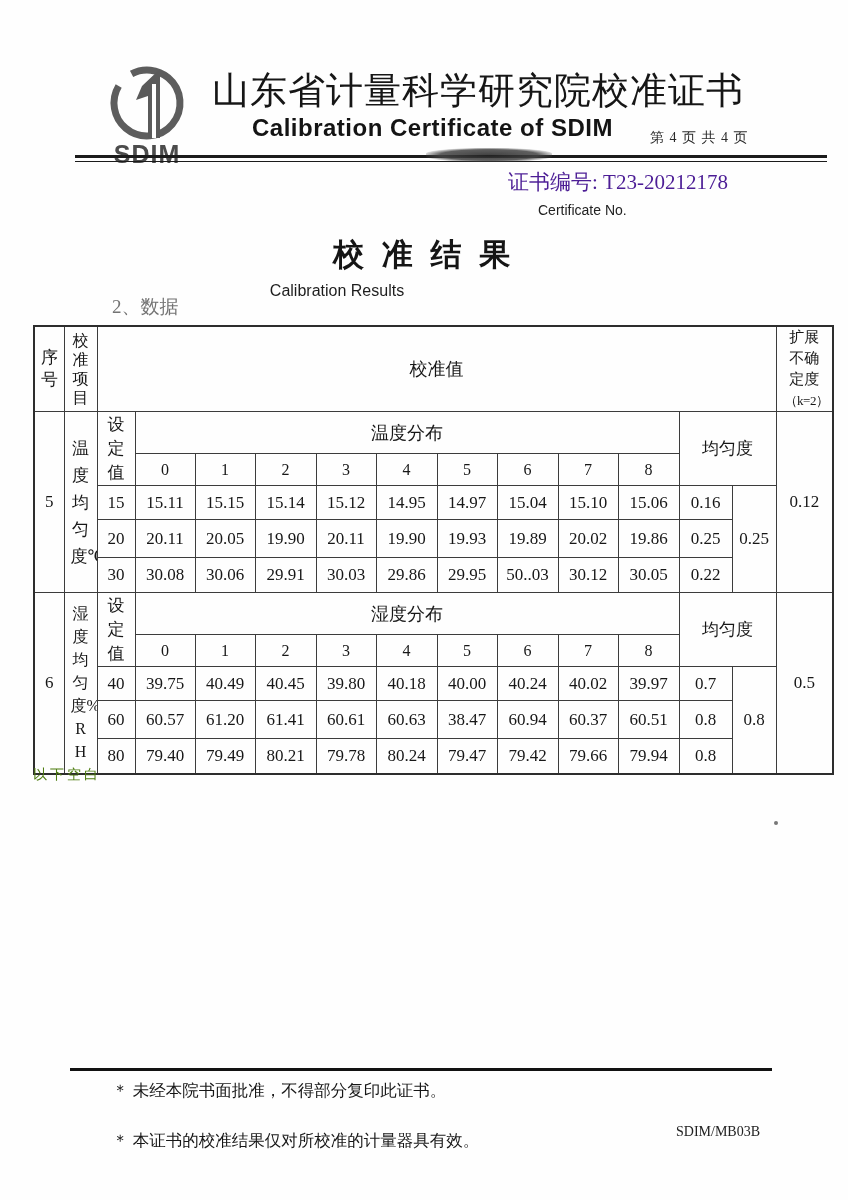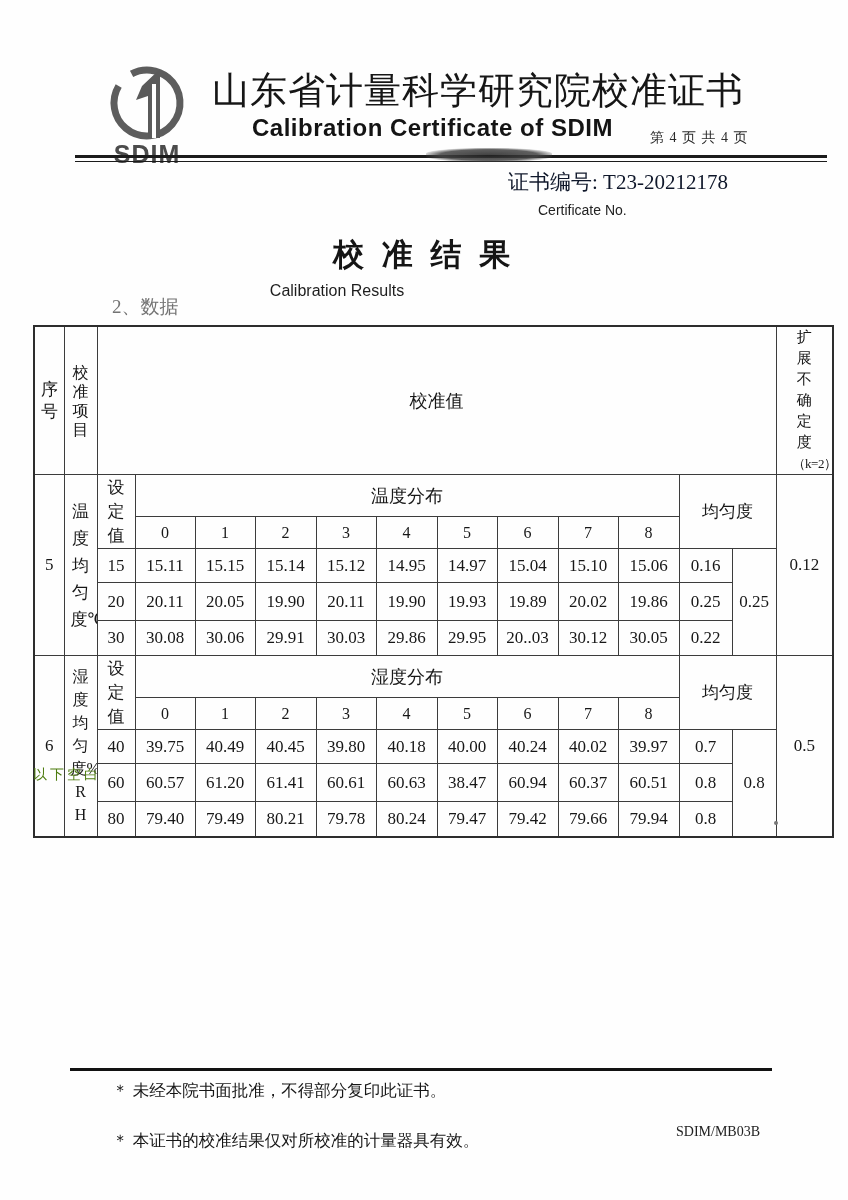--- a/index.html
+++ b/index.html
@@ -13,21 +13,21 @@
   .logo{left:86px;top:64px;width:122px;height:100px;text-align:center;}
   .title-zh{left:212px;top:66px;font-size:37px;letter-spacing:1px;color:#161616;}
   .title-en{left:252px;top:114px;font-size:24px;font-weight:bold;
             font-family:"Liberation Sans","DejaVu Sans",sans-serif;color:#141414;letter-spacing:.5px;}
   .page-info{left:650px;top:129px;font-size:14px;color:#2a2a2a;letter-spacing:1px;}
   .head-rule{left:75px;top:155px;width:752px;height:3px;
              border-top:3px solid #1b1b1b;border-bottom:1.5px solid #1b1b1b;}
   .smudge{left:426px;top:148px;width:126px;height:14px;border-radius:40%;
           background:radial-gradient(ellipse at center,#222 0%,#444 55%,rgba(255,255,255,0) 78%);
           opacity:.85;filter:blur(.6px);}
-  .cert-no{left:508px;top:168px;font-size:21px;color:#0f172a;}
+  .cert-no{left:508px;top:168px;font-size:21px;color:#4c1d95;}
   .cert-sub{left:538px;top:202px;font-size:14px;color:#222;
             font-family:"Liberation Sans","DejaVu Sans",sans-serif;}
   
   .sec-title{left:0;top:234px;width:848px;text-align:center;font-size:31px;
              font-weight:bold;letter-spacing:5px;color:#151515;}
   .sec-sub{left:0;top:282px;width:674px;text-align:center;font-size:16px;color:#1d1d1d;
            font-family:"Liberation Sans","DejaVu Sans",sans-serif;}
   .data-label{left:112px;top:294px;font-size:19px;color:#737373;}
   
   .tbl-wrap{left:33px;top:325px;}
@@ -35,21 +35,21 @@
   td{border:1.4px solid #3c3c3c;text-align:center;vertical-align:middle;
      font-size:17px;padding:0;overflow:hidden;color:#171717;}
   td.vlab{word-break:break-all;padding:0 6px;}
   td.seq-h{line-height:22px;}
   td.item-h{line-height:19px;font-size:16px;}
   td.item-t{line-height:27px;}
   td.item-hm{line-height:23px;font-size:16px;}
   td.set-h{line-height:24px;}
   td.big{font-size:18px;}
   td.colnum{font-size:16px;}
-  td.unc-head{font-size:15px;line-height:21px;padding:0 16px;}
+  td.unc-head{font-size:15px;line-height:21px;padding:0 8px;}
   td.unc-head .k{font-size:13px;letter-spacing:-.5px;text-align:right;}
   
   .below-blank{left:33px;top:766px;width:799px;text-align:left;font-size:14px;
                letter-spacing:3px;color:#4d7c0f;}
   .foot-rule{left:70px;top:1068px;width:702px;height:2.5px;background:#121212;}
   .note{left:112px;font-size:16.5px;color:#161616;}
   .note1{top:1080px;} .note2{top:1106px;margin-top:24px;}
   .form-code{left:676px;top:1124px;font-size:14px;color:#222;}
   .dot{left:774px;top:821px;width:4px;height:4px;border-radius:50%;background:#777;}
   .logo-text{font-family:"Liberation Sans","DejaVu Sans",sans-serif;font-weight:bold;
@@ -157,21 +157,21 @@
         <td>0.25</td>
       </tr>
       <tr style="height:35px">
         <td>30</td>
         <td>30.08</td>
         <td>30.06</td>
         <td>29.91</td>
         <td>30.03</td>
         <td>29.86</td>
         <td>29.95</td>
-        <td>20..03</td>
+        <td>50..03</td>
         <td>30.12</td>
         <td>30.05</td>
         <td>0.22</td>
       </tr>
 
       <tr style="height:42px">
         <td rowspan="5">6</td>
         <td rowspan="5" class="vlab item-hm">湿度均匀度%RH</td>
         <td rowspan="2" class="vlab set-h">设定值</td>
         <td colspan="9" class="big">湿度分布</td>

